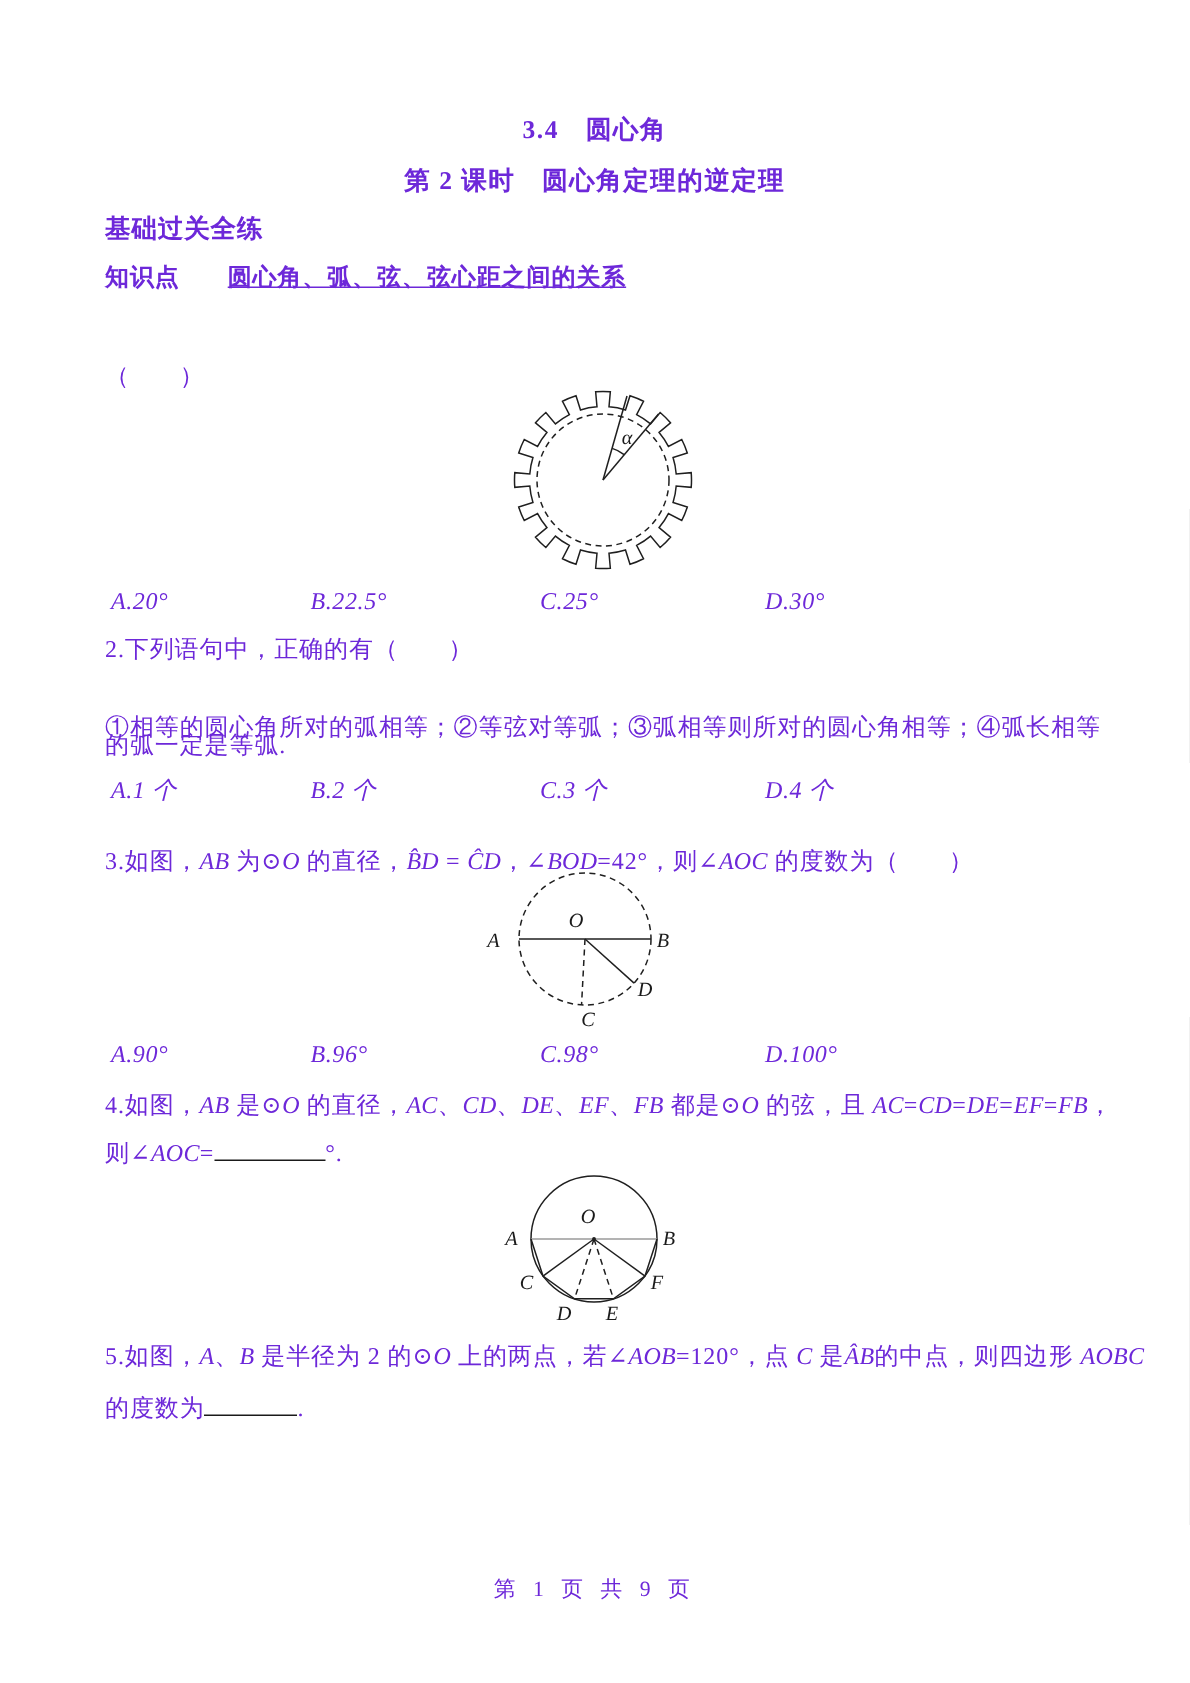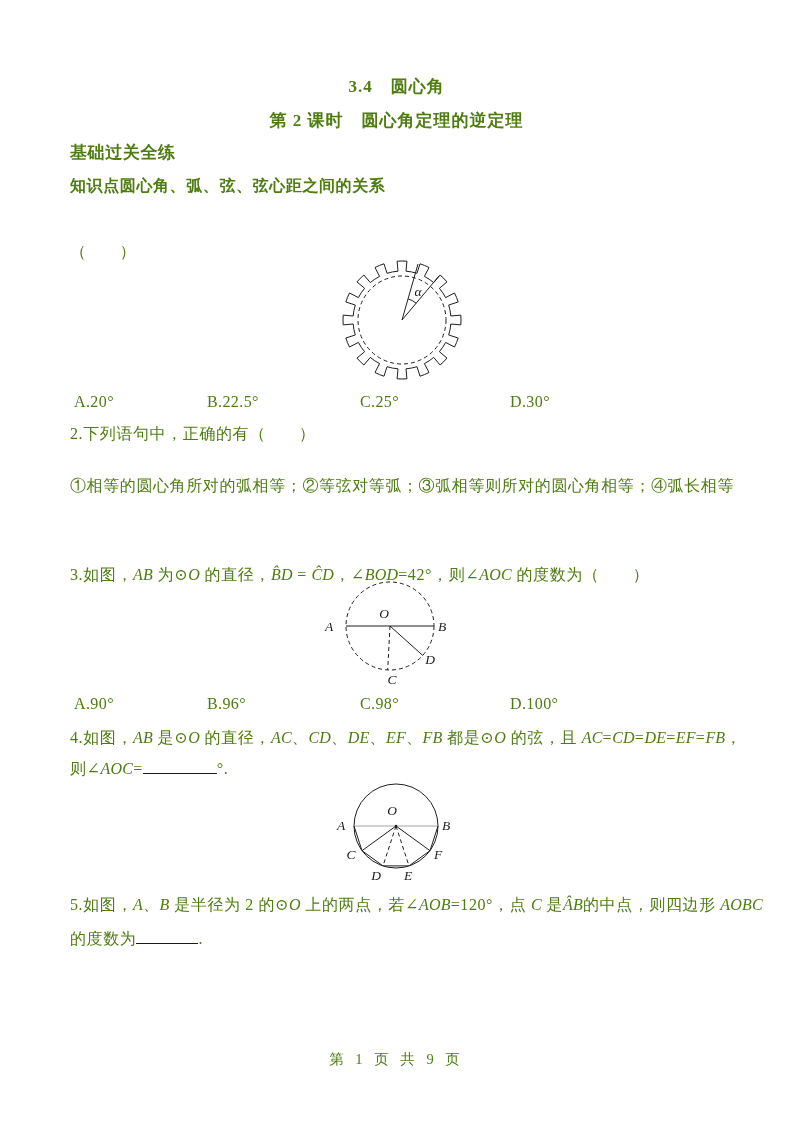--- a/index.html
+++ b/index.html
@@ -2,43 +2,43 @@
 <html><head>
 <meta charset="utf-8">
 <style>
   html,body{margin:0;padding:0;background:#e8e8e8;}
   .page{
     position:relative;
     width:793px;height:1122px;
     margin:0 auto;
     background:#ffffff;
     font-family:"Liberation Serif","DejaVu Serif",serif;
-    color:#4d7c0f;
+    color:#6d28d9;
     overflow:hidden;
   }
   .line{
     position:absolute;
     left:70px;
     width:658px;
     font-size:16px;
     line-height:22px;
     letter-spacing:0.6px;
     white-space:nowrap;
   }
   .center{left:0;width:793px;text-align:center;letter-spacing:1px;}
   .bold{font-weight:bold;}
   .h17{font-size:17px;}
   .mi i{font-style:italic;letter-spacing:0.2px;}
-  .optrow{position:absolute;left:0;width:793px;height:22px;font-size:16px;line-height:22px;}
+  .optrow{position:absolute;left:0;width:793px;height:22px;font-size:16px;line-height:22px;font-style:italic;}
   .optrow span{position:absolute;white-space:nowrap;letter-spacing:0.4px;}
   .col-a{left:74px;}
   .col-b{left:207px;}
   .col-c{left:360px;}
   .col-d{left:510px;}
-  .kn-title{}
+  .kn-title{margin-left:32px;text-decoration:underline;}
   .blank{
     display:inline-block;
     border-bottom:1.4px solid #1a1a1a;
     height:15px;
     vertical-align:baseline;
   }
   .blank.w74{width:74px;}
   .blank.w62{width:62px;}
   .figure{position:absolute;}
   svg{display:block;overflow:visible;}
@@ -87,21 +87,28 @@
 
   <div class="optrow" style="top:391px">
     <span class="col-a">A.20°</span>
     <span class="col-b">B.22.5°</span>
     <span class="col-c">C.25°</span>
     <span class="col-d">D.30°</span>
   </div>
 
   <div class="line" style="top:423px">2.下列语句中，正确的有（　　）</div>
   <div class="line" style="top:475px">①相等的圆心角所对的弧相等；②等弦对等弧；③弧相等则所对的圆心角相等；④弧长相等</div>
+  <div class="line" style="top:487px">的弧一定是等弧.</div>
 
+  <div class="optrow" style="top:517px">
+    <span class="col-a">A.1 个</span>
+    <span class="col-b">B.2 个</span>
+    <span class="col-c">C.3 个</span>
+    <span class="col-d">D.4 个</span>
+  </div>
 
   <div class="line mi" style="top:564px">3.如图，<i>AB</i> 为⊙<i>O</i> 的直径，<i>B̂D</i> = <i>ĈD</i>，∠<i>BOD</i>=42°，则∠<i>AOC</i> 的度数为（　　）</div>
 
   <div class="figure" style="left:318px;top:579px">
     <svg width="155" height="112" viewBox="0 0 155 112">
       <circle class="stroke dashed" cx="72" cy="47" r="44"></circle>
       <line class="stroke" x1="28" y1="47" x2="116" y2="47"></line>
       <line class="stroke" x1="72" y1="47" x2="104.7" y2="76.4"></line>
       <line class="stroke dashed" x1="72" y1="47" x2="69.7" y2="90.9"></line>
       <text class="fig-label" x="11" y="52" text-anchor="middle">A</text>

